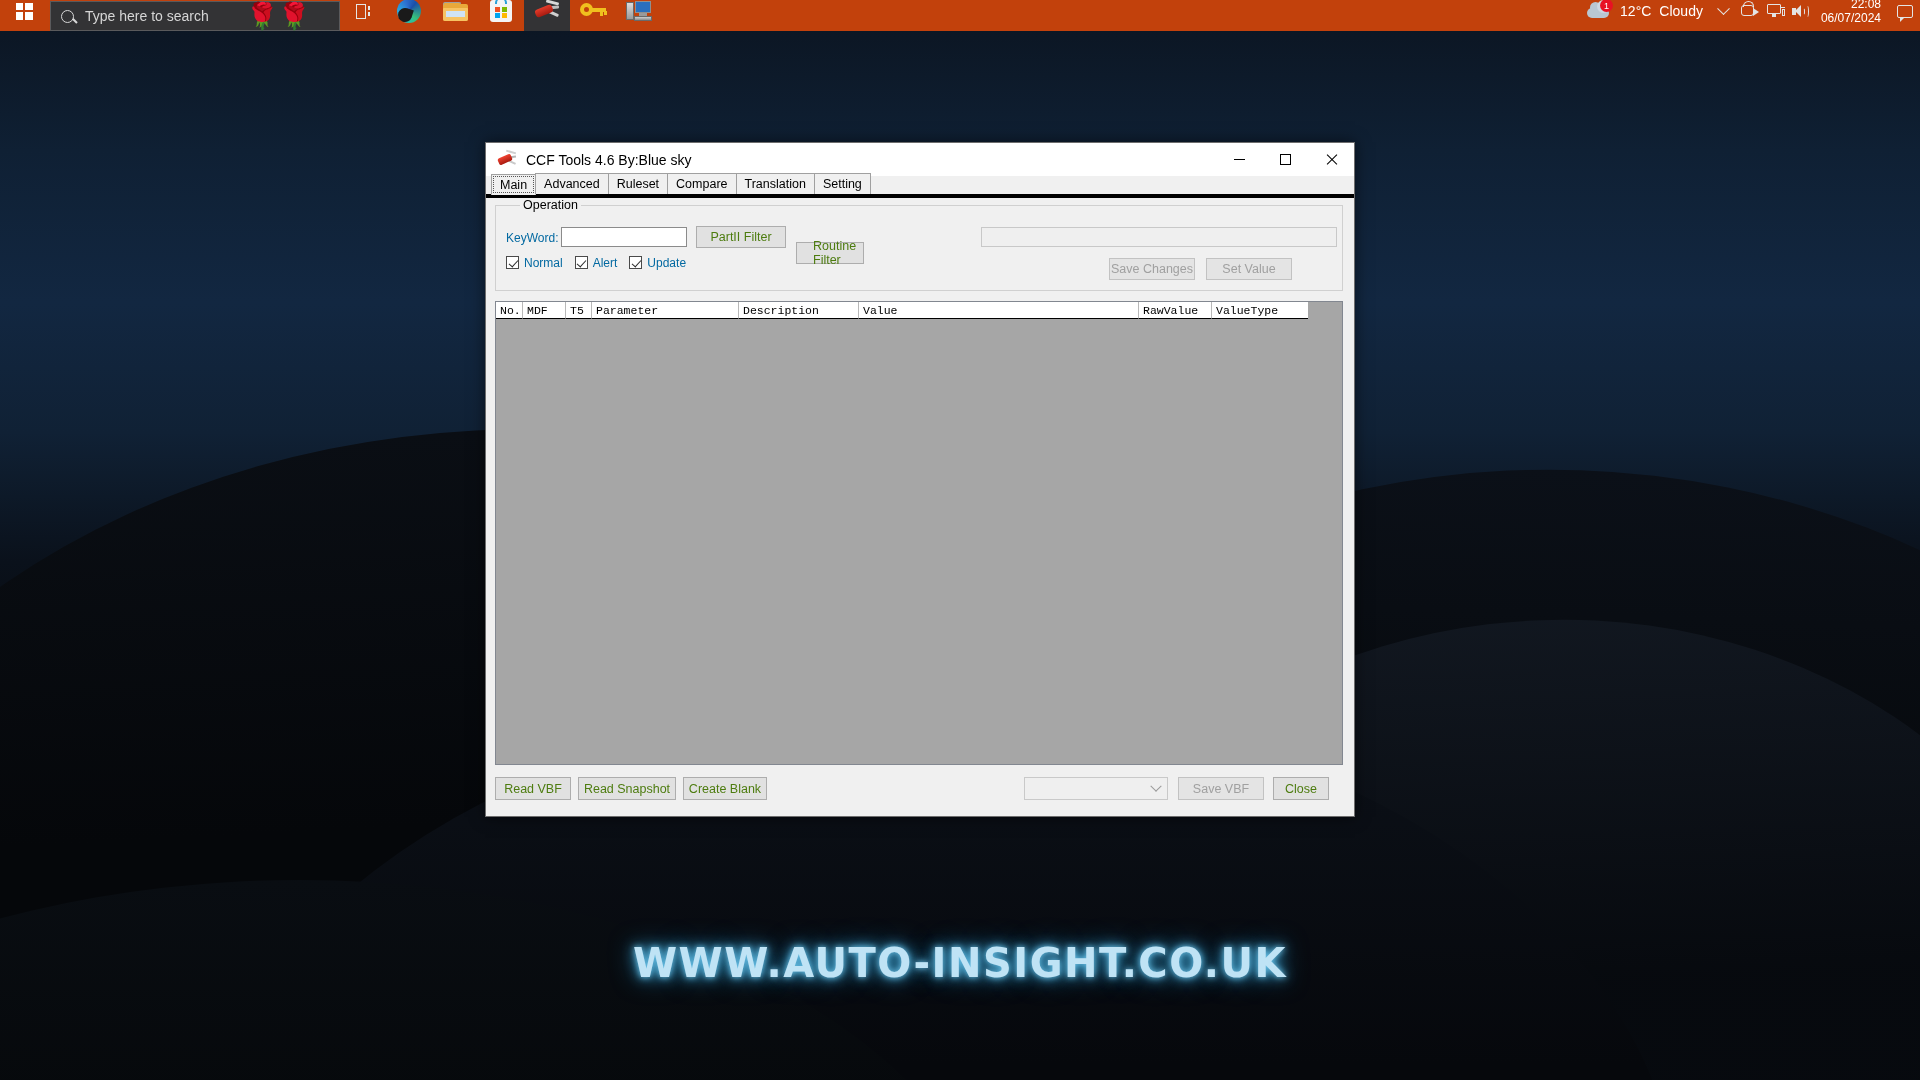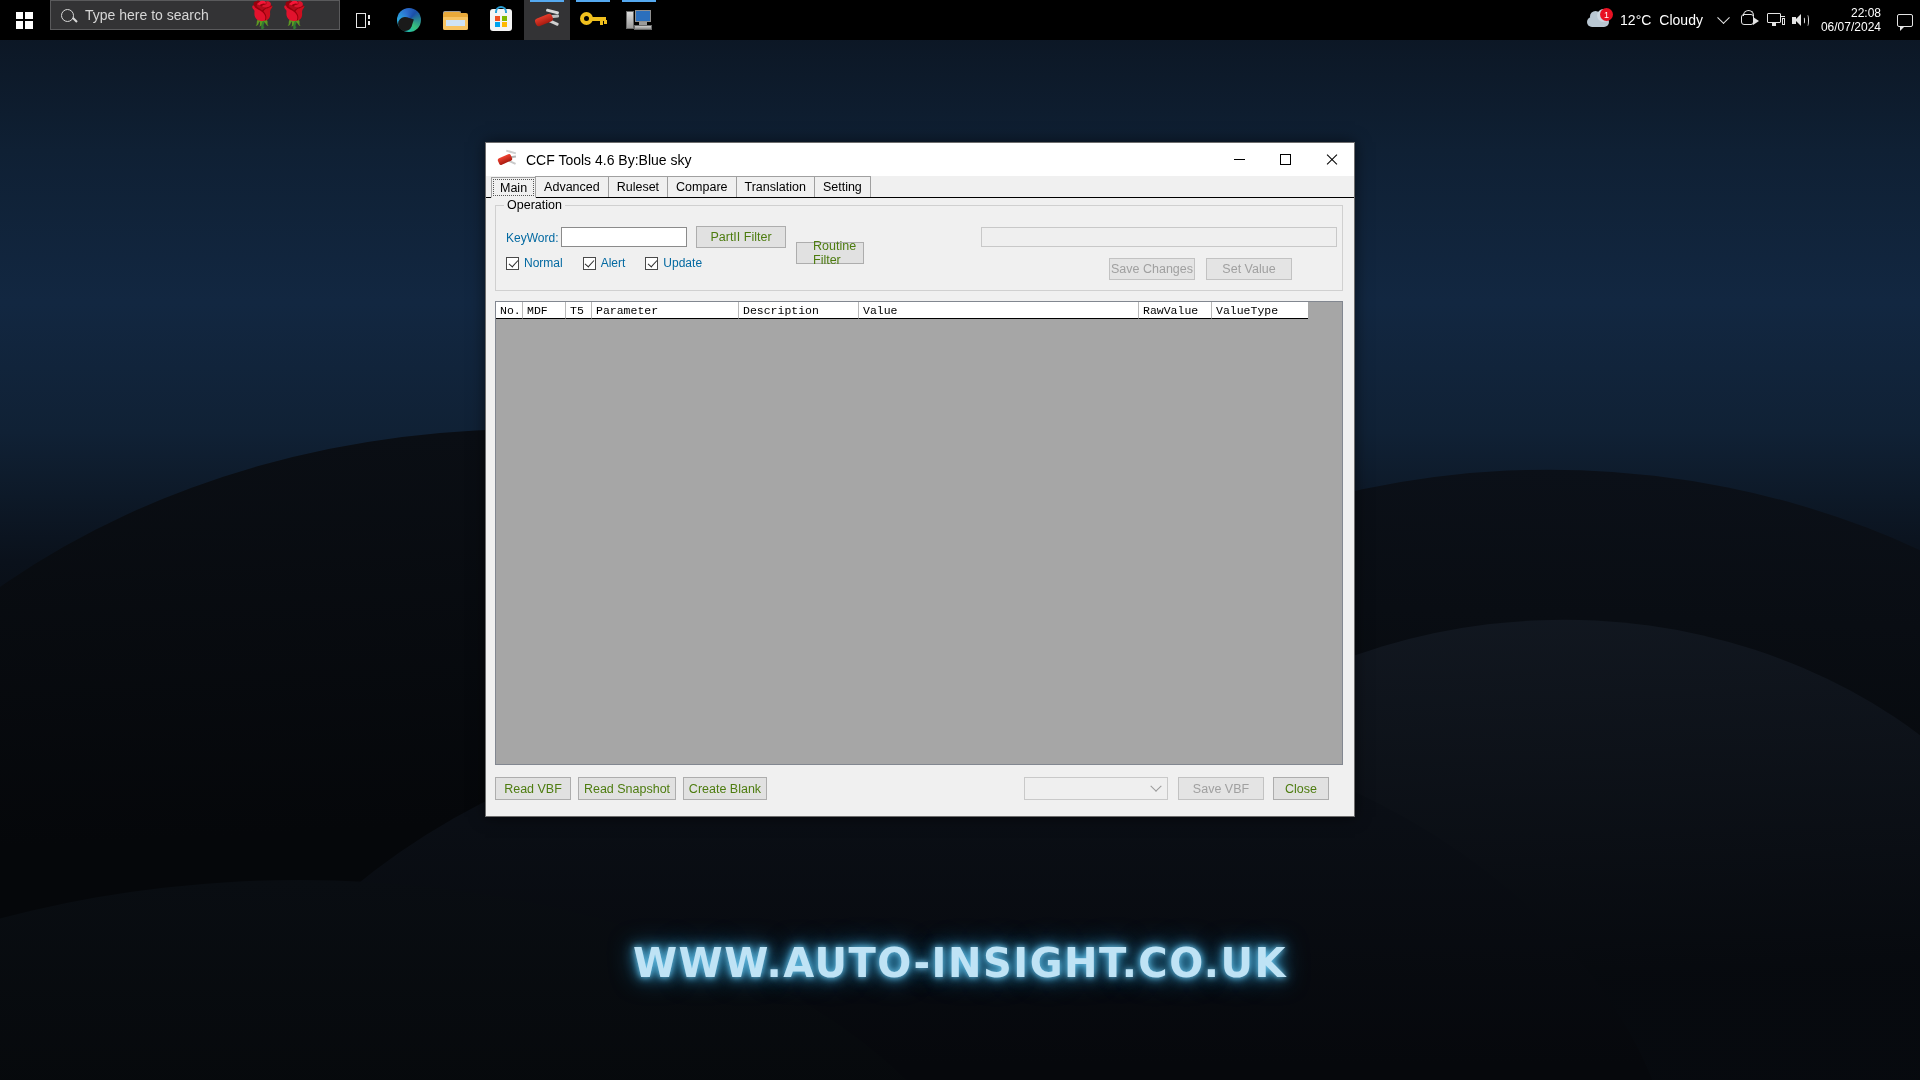--- a/index.html
+++ b/index.html
@@ -70,23 +70,23 @@
     color: #bfe3f5;
     text-shadow:
       0 0 6px #6fc6ec,
       0 0 14px #3da8d8,
       0 0 26px #1b6f9c;
     user-select: none;
   }
 
   
   #taskbar {
-    position: absolute; left: 0; top: 0; width: 1920px; height: 40px;
-    background: #000000;
-    display: flex; align-items: flex-start;
+    position: absolute; left: 0; top: 0; width: 1920px; height: 31px;
+    background: #c2410c;
+    display: flex; align-items: flex-end;
     color: #fff;
     z-index: 50;
   }
   #start-button {
     width: 48px; height: 40px;
     display: flex; align-items: center; justify-content: center;
   }
   .winlogo { width: 17px; height: 17px; display: grid;
     grid-template-columns: 1fr 1fr; grid-template-rows: 1fr 1fr; gap: 2px; }
   .winlogo i { background: #fff; display: block; }
@@ -281,21 +281,21 @@
   }
   .close-glyph::before { transform: rotate(45deg); }
   .close-glyph::after  { transform: rotate(-45deg); }
 
   
   #tabstrip {
     display: flex; align-items: flex-end;
     height: 22px;
     padding-left: 5px;
     background: #f0f0f0;
-    border-bottom: 1px solid #000000;
+    border-bottom: 4px solid #000000;
     position: relative;
   }
   .tab {
     height: 21px;
     padding: 0 8px;
     display: flex; align-items: center;
     font-size: 12.5px; color: #000;
     border: 1px solid #a0a0a0;
     border-bottom: none;
     background: #f0f0f0;
@@ -308,21 +308,21 @@
     margin-bottom: -1px;
     outline: 1px dotted #555; outline-offset: -3px;
   }
 
   
   #operation-group {
     position: absolute; left: 9px; top: 62px; width: 848px; height: 86px;
     border: 1px solid #d0d0d0;
   }
   #operation-legend {
-    position: absolute; left: 8px; top: -8px;
+    position: absolute; left: 24px; top: -8px;
     background: #f0f0f0; padding: 0 3px;
     font-size: 12.5px; color: #000;
   }
   .row-label { font-size: 12px; color: #0369a1; }
 
   #keyword-label { position: absolute; left: 10px; top: 25px; }
   #keyword-input {
     position: absolute; left: 65px; top: 21px; width: 126px; height: 20px;
     border: 1px solid #8b8b8b; background: #fff;
     font-family: "Liberation Sans", sans-serif; font-size: 12px;
@@ -338,21 +338,21 @@
     cursor: default;
   }
   .btn.disabled { color: #a0a0a0; background: #e4e4e4; border-color: #c2c2c2; }
   #partii-filter { position: absolute; left: 200px; top: 20px; width: 90px; height: 22px; }
   #routine-filter { position: absolute; left: 300px; top: 36px; width: 68px; height: 22px; padding-left: 16px; }
   #status-field {
     position: absolute; left: 485px; top: 21px; width: 356px; height: 20px;
     background: #efefef; border: 1px solid #c8c8c8;
   }
   #checkbox-row { position: absolute; left: 10px; top: 50px; display: flex; align-items: center; }
-  .cbwrap { display: flex; align-items: center; margin-right: 20px; }
+  .cbwrap { display: flex; margin-right: 12px; }
   .cbox {
     width: 13px; height: 13px; border: 1px solid #4a4a4a; background: #fff;
     position: relative; margin-right: 5px; flex: 0 0 auto;
   }
   .cbox.checked::after {
     content: ""; position: absolute; left: 3.5px; top: 0.5px;
     width: 4px; height: 8px; border: solid #2b2b2b;
     border-width: 0 1.6px 1.6px 0; transform: rotate(42deg);
   }
   #save-changes { position: absolute; left: 613px; top: 52px; width: 86px; height: 22px; }

